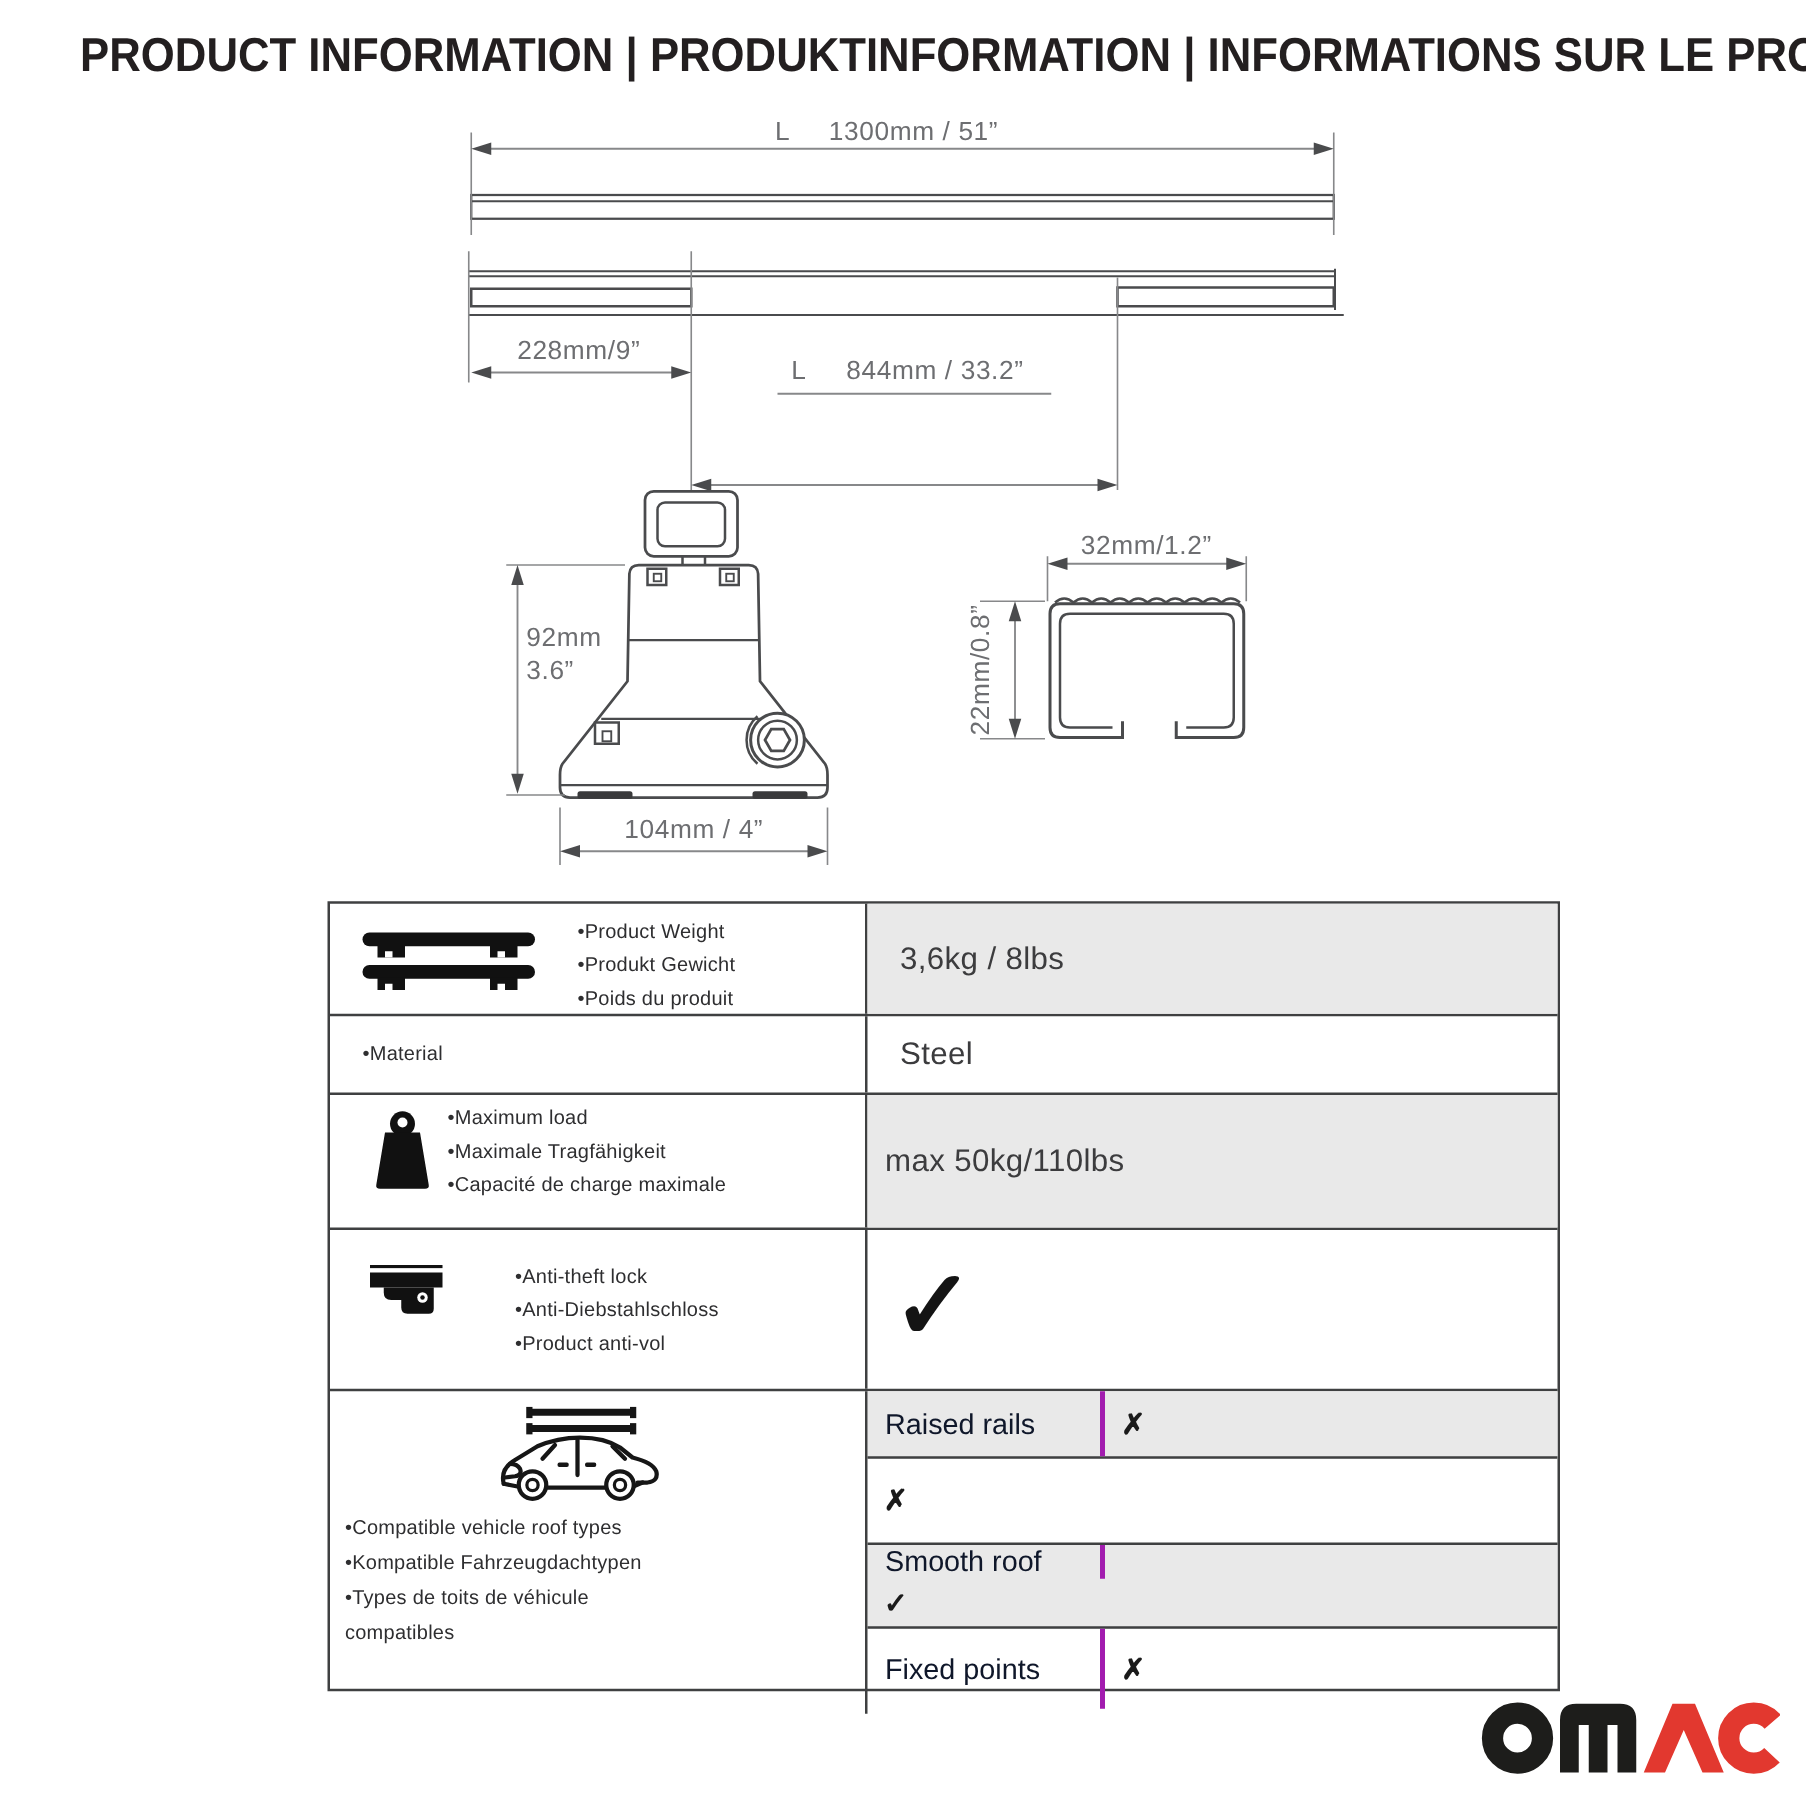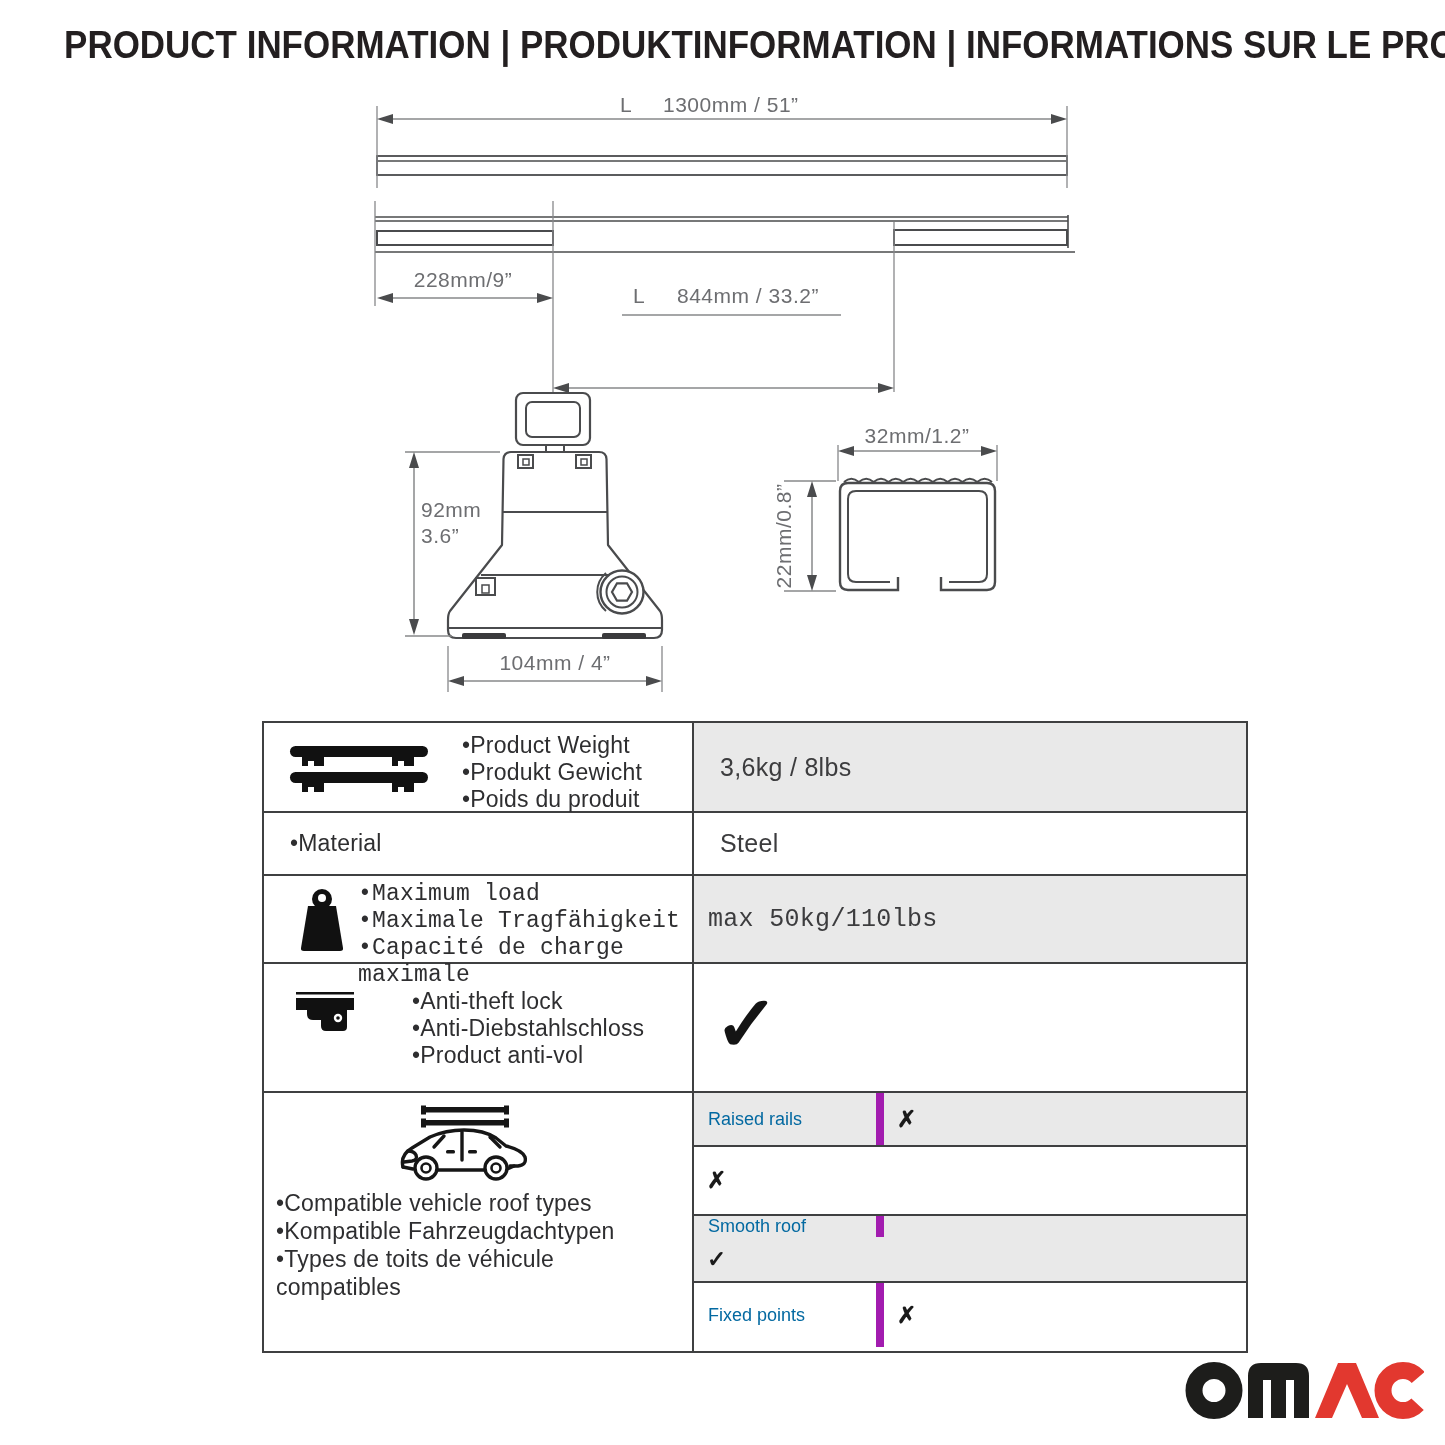--- a/index.html
+++ b/index.html
@@ -9,29 +9,29 @@
   #title-bar{left:0;top:24px;width:1445px;text-align:center;}
   #title-bar .t{display:inline-block;transform:scaleX(0.92);transform-origin:center;
     font-size:38px;font-weight:bold;letter-spacing:0px;color:#231f20;white-space:nowrap;}
   
   #spec-table{left:262px;top:721px;width:986px;height:632px;border:2px solid #3f4041;box-sizing:border-box;background:#fff;}
   .trow{display:flex;box-sizing:border-box;border-bottom:2px solid #3f4041;}
   .trow:last-child{border-bottom:none;}
   .lcell{width:430px;box-sizing:border-box;border-right:2px solid #3f4041;position:relative;}
   .vcell{flex:1;position:relative;display:flex;align-items:center;box-sizing:border-box;}
   .gray{background:#e9e9e9;}
-  .lblock{position:absolute;font-size:23px;line-height:27px;color:#2e2e30;letter-spacing:0.2px;}
+  .lblock{position:absolute;font-size:16px;line-height:27px;color:#2e2e30;letter-spacing:0.2px;}
   .vtext{font-size:25px;color:#3c3c3e;letter-spacing:0.3px;}
   .icon{position:absolute;}
   .bigcheck{font-size:78px;font-weight:bold;color:#141414;line-height:0;margin-top:-8px;}
   
   .subcol{flex:1;display:flex;flex-direction:column;}
   .subrow{display:flex;box-sizing:border-box;border-bottom:2px solid #3f4041;}
   .subrow:last-child{border-bottom:none;}
-  .sname{width:190px;box-sizing:border-box;border-right:8px solid #a21caf;display:flex;align-items:center;padding-left:14px;font-size:18px;color:#0369a1;}
+  .sname{width:190px;box-sizing:border-box;border-right:4px solid #a21caf;display:flex;align-items:center;padding-left:14px;font-size:23px;color:#0f172a;}
   .smark{flex:1;display:flex;align-items:center;padding-left:13px;font-size:23px;font-weight:bold;color:#1a1a1a;}
   
   .dim{font-family:"Liberation Sans",sans-serif;font-size:21px;fill:#6d6e71;letter-spacing:0.5px;}
 </style>
 </head>
 <body>
 
 <div class="abs" id="title-bar">
   <span class="t">PRODUCT INFORMATION | PRODUKTINFORMATION | INFORMATIONS SUR LE PRODUIT</span>
 </div>
@@ -185,21 +185,21 @@
 
   <div class="trow" style="height:63px;">
     <div class="lcell" style="display:flex;align-items:center;">
       <span class="lblock" style="position:static;margin-left:26px;">•Material</span>
     </div>
     <div class="vcell">
       <span class="vtext" style="margin-left:26px;">Steel</span>
     </div>
   </div>
 
-  <div class="trow" style="height:88px;font-family:Liberation Mono, monospace;">
+  <div class="trow" style="height:108px;">
     <div class="lcell">
       <svg class="icon" style="left:34px;top:12px;" width="48" height="64" viewBox="0 0 48 64">
         <circle cx="24" cy="11" r="10" fill="#111"></circle>
         <circle cx="24" cy="10" r="4" fill="#fff"></circle>
         <path d="M10,18 H38 L45,60 Q45.5,63 42,63 H6 Q2.5,63 3,60 Z" fill="#111"></path>
       </svg>
       <div class="lblock" style="left:94px;top:5px;">
         <div>•Maximum load</div>
         <div>•Maximale Tragfähigkeit</div>
         <div>•Capacité de charge maximale</div>

